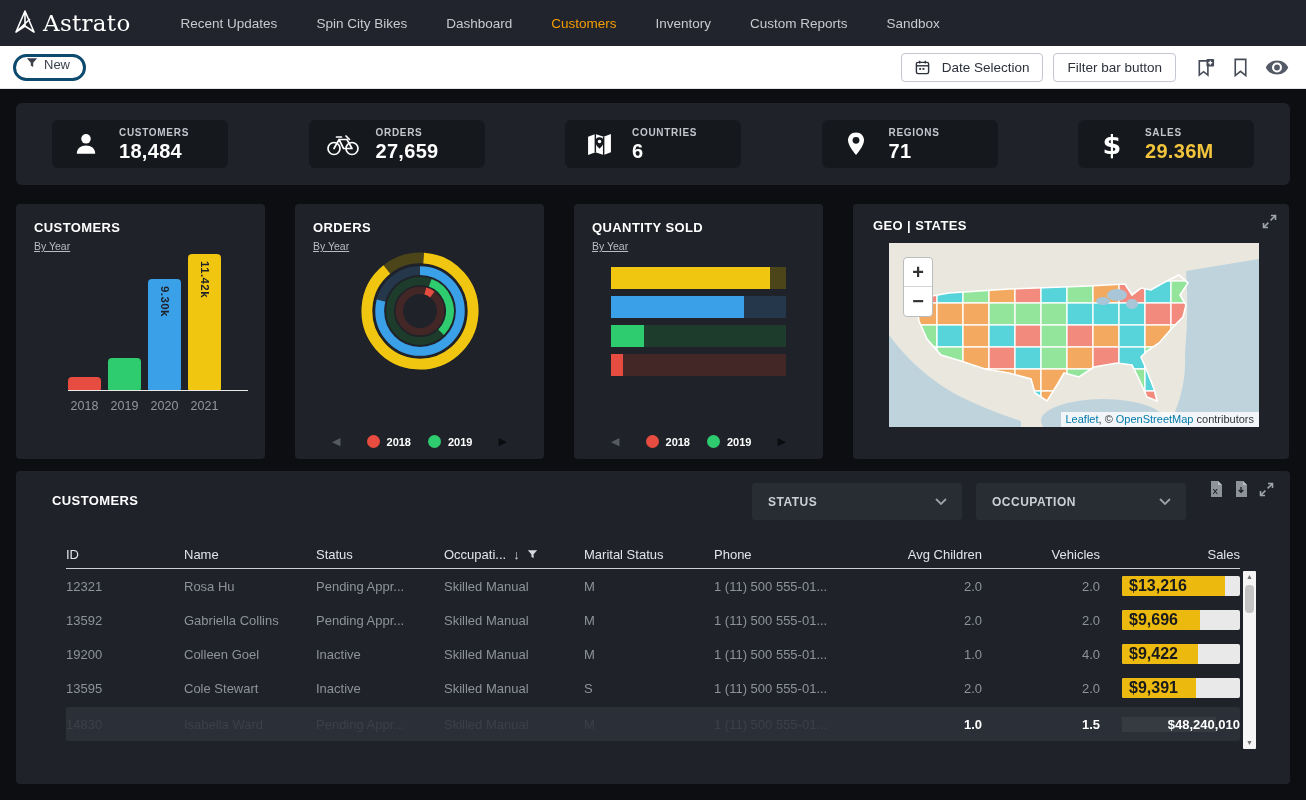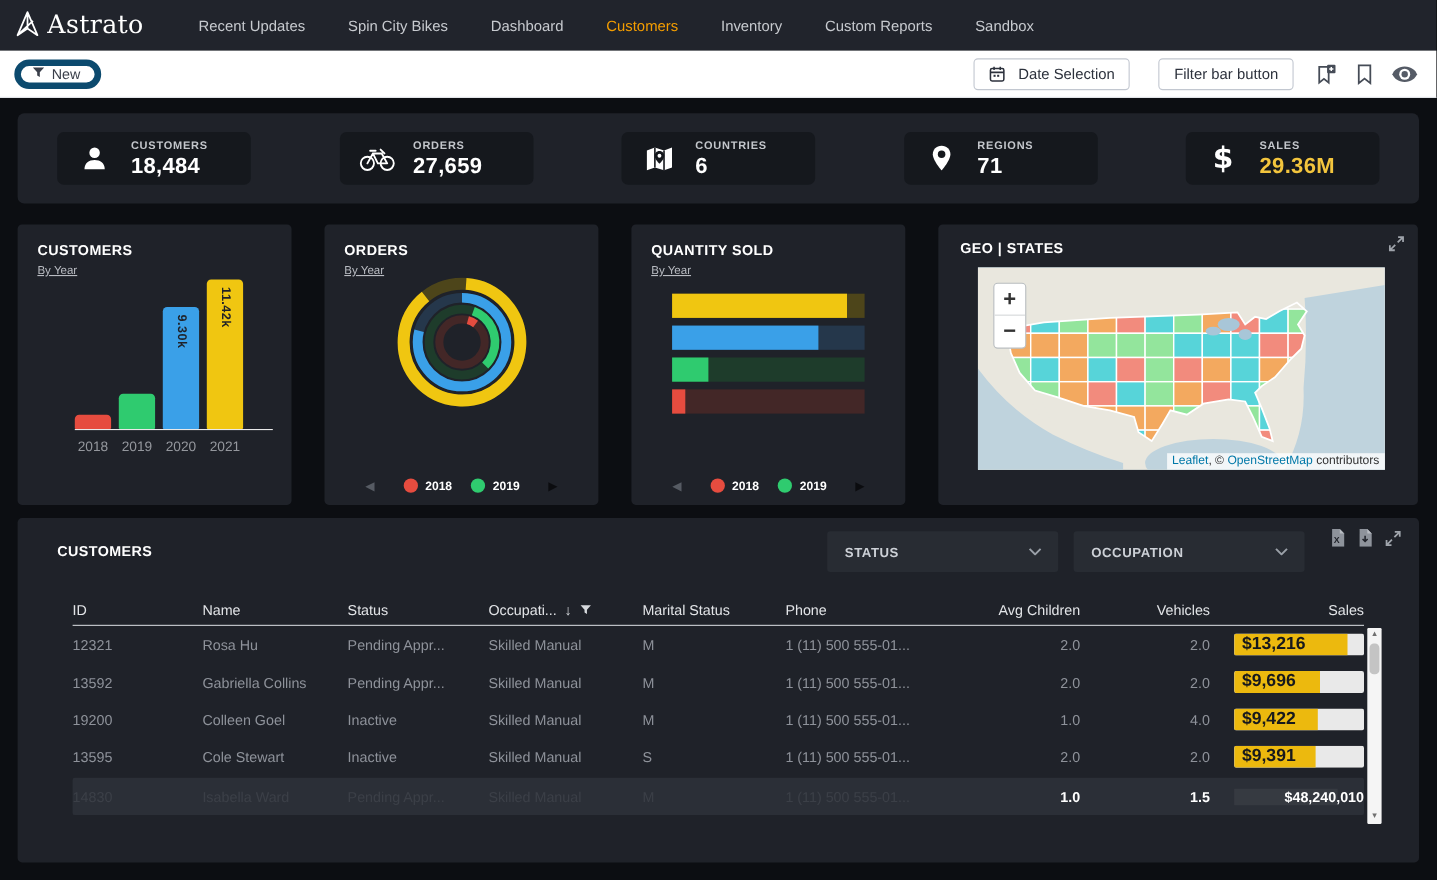--- a/index.html
+++ b/index.html
@@ -13,23 +13,23 @@
   
   .navbar { height:46px; background:#21242c; display:flex; align-items:center; padding:0 14px; }
   .logo { display:flex; align-items:center; gap:7px; margin-right:26px; }
   .logo-mark { width:22px; height:26px; }
   .logo-text { color:#fff; font-family:"DejaVu Serif", serif; font-size:23px; letter-spacing:.3px; }
   .nav-items { display:flex; gap:39px; margin-left:8px;padding-left:16px; }
   .nav-item { color:#c7cacf; font-size:13.5px; cursor:pointer; white-space:nowrap; }
   .nav-item.active { color:#f59e00; }
   
   .toolbar { height:43px; background:#ffffff; border-bottom:1px solid #e2e4e8; display:flex; align-items:center; padding:0 13px; }
-  .pill { display:flex; align-items:flex-start; gap:6px; border:6px solid #0c4a6e; border-radius:14px; height:27px; padding:0 13px 0 10px; color:#3a3f4a; font-size:13px; background:#fff; }
+  .pill { display:flex; align-items:flex-start; gap:6px; border:3px solid #0c4a6e; border-radius:14px; height:27px; padding:0 13px 0 10px; color:#3a3f4a; font-size:13px; background:#fff; }
   .toolbar-right { margin-left:auto; display:flex; align-items:center; gap:10px; }
-  .tb-btn { display:flex; align-items:center; gap:12px; border:1px solid #c2c7d0; border-radius:4px; height:29px; padding:0 13px; font-size:13.5px; color:#2c313c; background:#fff; white-space:nowrap;margin-left:16px; }
+  .tb-btn { display:flex; align-items:center; gap:12px; border:1px solid #c2c7d0; border-radius:4px; height:29px; padding:0 13px; font-size:13.5px; color:#2c313c; background:#fff; white-space:nowrap; }
   .tb-icons { display:flex; align-items:center; gap:15px; margin-left:9px; padding-right:4px; }
   .tb-icons span { display:flex; }
   
   main { padding:14px 16px 0; }
   .kpi-band { background:#1f2229; border-radius:6px; height:82px; display:flex; align-items:center; justify-content:space-between; padding:0 36px; }
   .kpi-card { width:176px; height:48px; background:#15181d; border-radius:6px; display:flex; align-items:center; padding-left:13px; }
   .kpi-icon { width:42px; display:flex; justify-content:center; align-items:center; }
   .kpi-text { margin-left:12px; line-height:1; }
   .kpi-label { font-size:10px; font-weight:bold; color:#c3c6cb; letter-spacing:.7px; }
   .kpi-value { font-size:20px; font-weight:bold; color:#fff; margin-top:3px; letter-spacing:.3px; }

